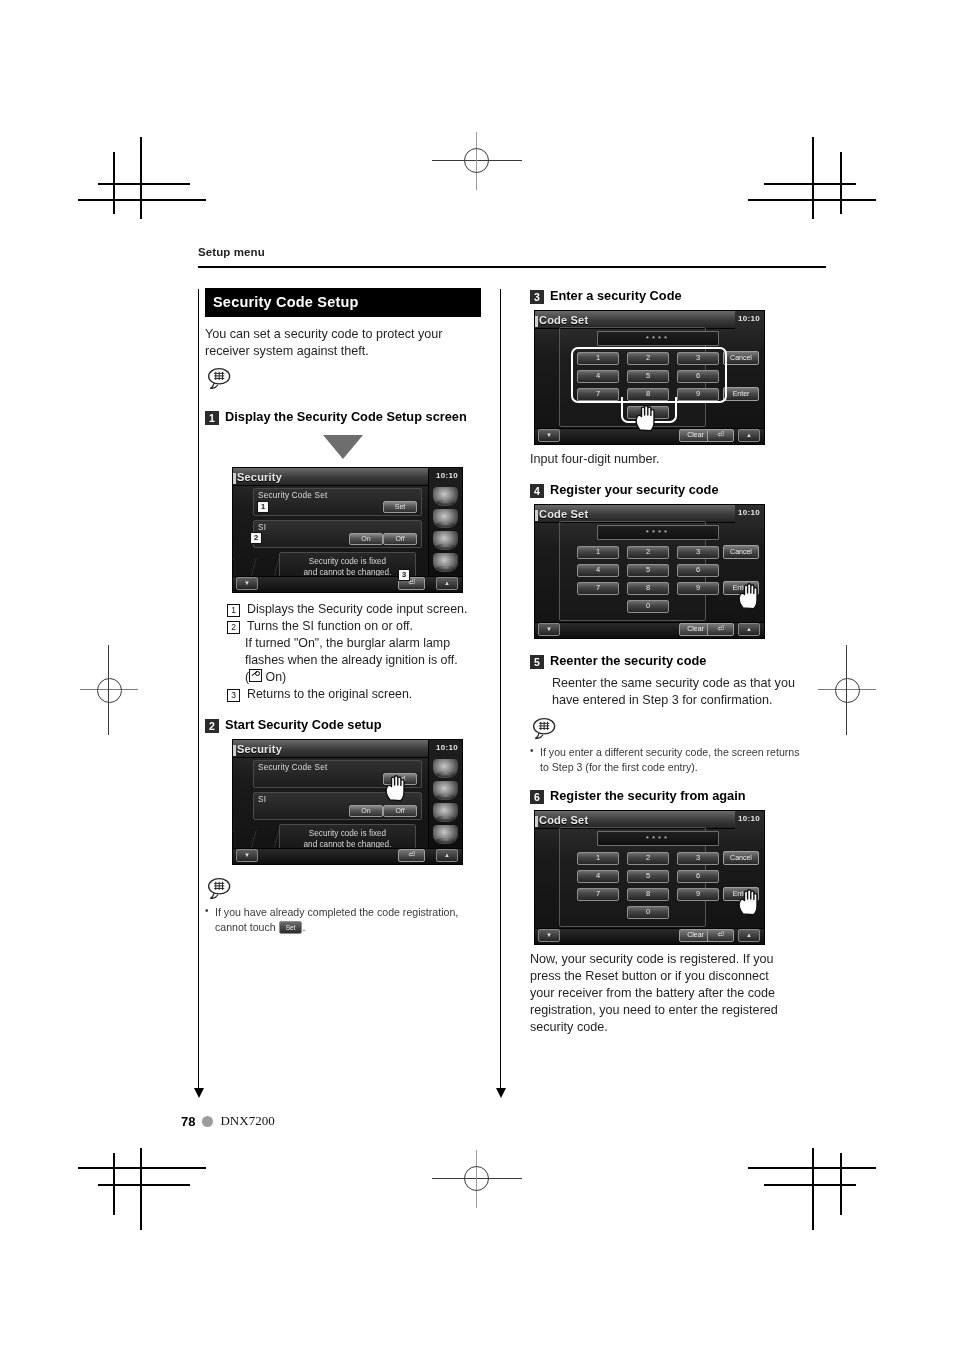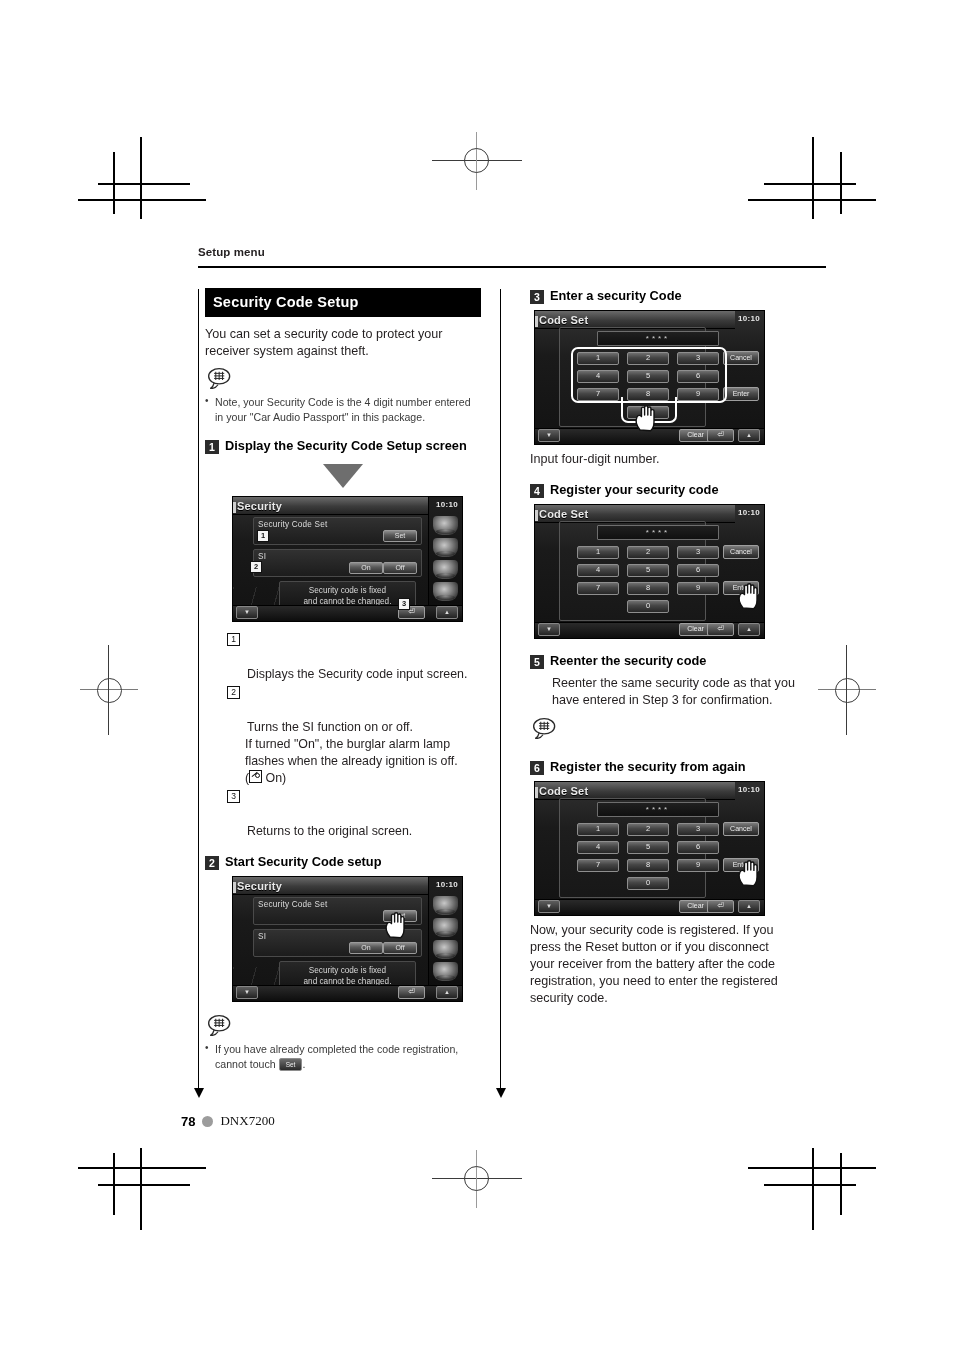--- a/index.html
+++ b/index.html
@@ -137,21 +137,21 @@
   .keyicon::before{content:"";position:absolute;left:2px;top:5px;width:7px;height:1.4px;
     background:#111;transform:rotate(-38deg);transform-origin:left center;}
   .keyicon::after{content:"";position:absolute;right:1.4px;top:1.4px;width:3px;height:3px;
     border:1.2px solid #111;border-radius:50%;}
 
   
   .expl{margin:8px 0 0 22px;font-size:12.4px;line-height:17px;}
   .expl-row{display:flex;gap:7px;align-items:flex-start;}
   .expl-num{flex:0 0 auto;width:11px;height:11px;border:1px solid #111;color:#111;
     font-size:8.5px;line-height:10px;text-align:center;margin-top:3px;background:#fff;}
-  .expl-txt{flex:1 1 auto;margin-top:36px;}
+  .expl-txt{flex:1 1 auto;}
   .expl-cont{margin-left:18px;}
 
   
   .footer{position:absolute;left:181px;top:1113px;display:flex;align-items:center;gap:7px;}
   .pageno{font-size:13px;font-weight:bold;color:#000;}
   .dot{width:11px;height:11px;border-radius:50%;background:#9c9c9c;}
   .model{font-size:13px;color:#111;font-family:Liberation Serif, serif;}
 </style>
 </head>
 <body>
@@ -218,23 +218,20 @@
       <g stroke="#2a2a2a" stroke-width="1.2">
         <line x1="8" y1="7.5" x2="20" y2="7.5"></line>
         <line x1="8" y1="10.5" x2="20" y2="10.5"></line>
         <line x1="8" y1="13.5" x2="20" y2="13.5"></line>
         <line x1="10" y1="5.5" x2="10" y2="15.5"></line>
         <line x1="14" y1="5.5" x2="14" y2="15.5"></line>
         <line x1="18" y1="5.5" x2="18" y2="15.5"></line>
       </g>
     </svg>
     <ul class="notelist" style="width:268px;">
-      <li style="list-style:none;padding-left:10px;margin-top:0;">
-        <span>Note, your Security Code is the 4 digit number entered in your "Car Audio Passport" in this package.</span>
-      </li>
     </ul>
 
     
     <div class="step">
       <div class="stepnum">1</div>
       <div class="steptxt">Display the Security Code Setup screen</div>
     </div>
 
     <div class="downtri"></div>
 
@@ -467,20 +464,26 @@
       <path d="M8 19 C7 23 5.5 24.5 3.5 25.5 C8 25.4 11 23.6 12.5 21" fill="none" stroke="#2a2a2a" stroke-width="1.6"></path>
       <g stroke="#2a2a2a" stroke-width="1.2">
         <line x1="8" y1="7.5" x2="20" y2="7.5"></line>
         <line x1="8" y1="10.5" x2="20" y2="10.5"></line>
         <line x1="8" y1="13.5" x2="20" y2="13.5"></line>
         <line x1="10" y1="5.5" x2="10" y2="15.5"></line>
         <line x1="14" y1="5.5" x2="14" y2="15.5"></line>
         <line x1="18" y1="5.5" x2="18" y2="15.5"></line>
       </g>
     </svg>
+    <ul class="notelist" style="width:272px;">
+      <li>
+        <span>If you enter a different security code, the screen returns</span>
+        <span class="sub">to Step 3 (for the first code entry).</span>
+      </li>
+    </ul>
 
     
     <div class="step">
       <div class="stepnum">6</div>
       <div class="steptxt">Register the security from again</div>
     </div>
 
     <div class="device dev-code">
       <div class="dev-inner"></div>
       <div class="titlebar" style="width:200px;"></div>

